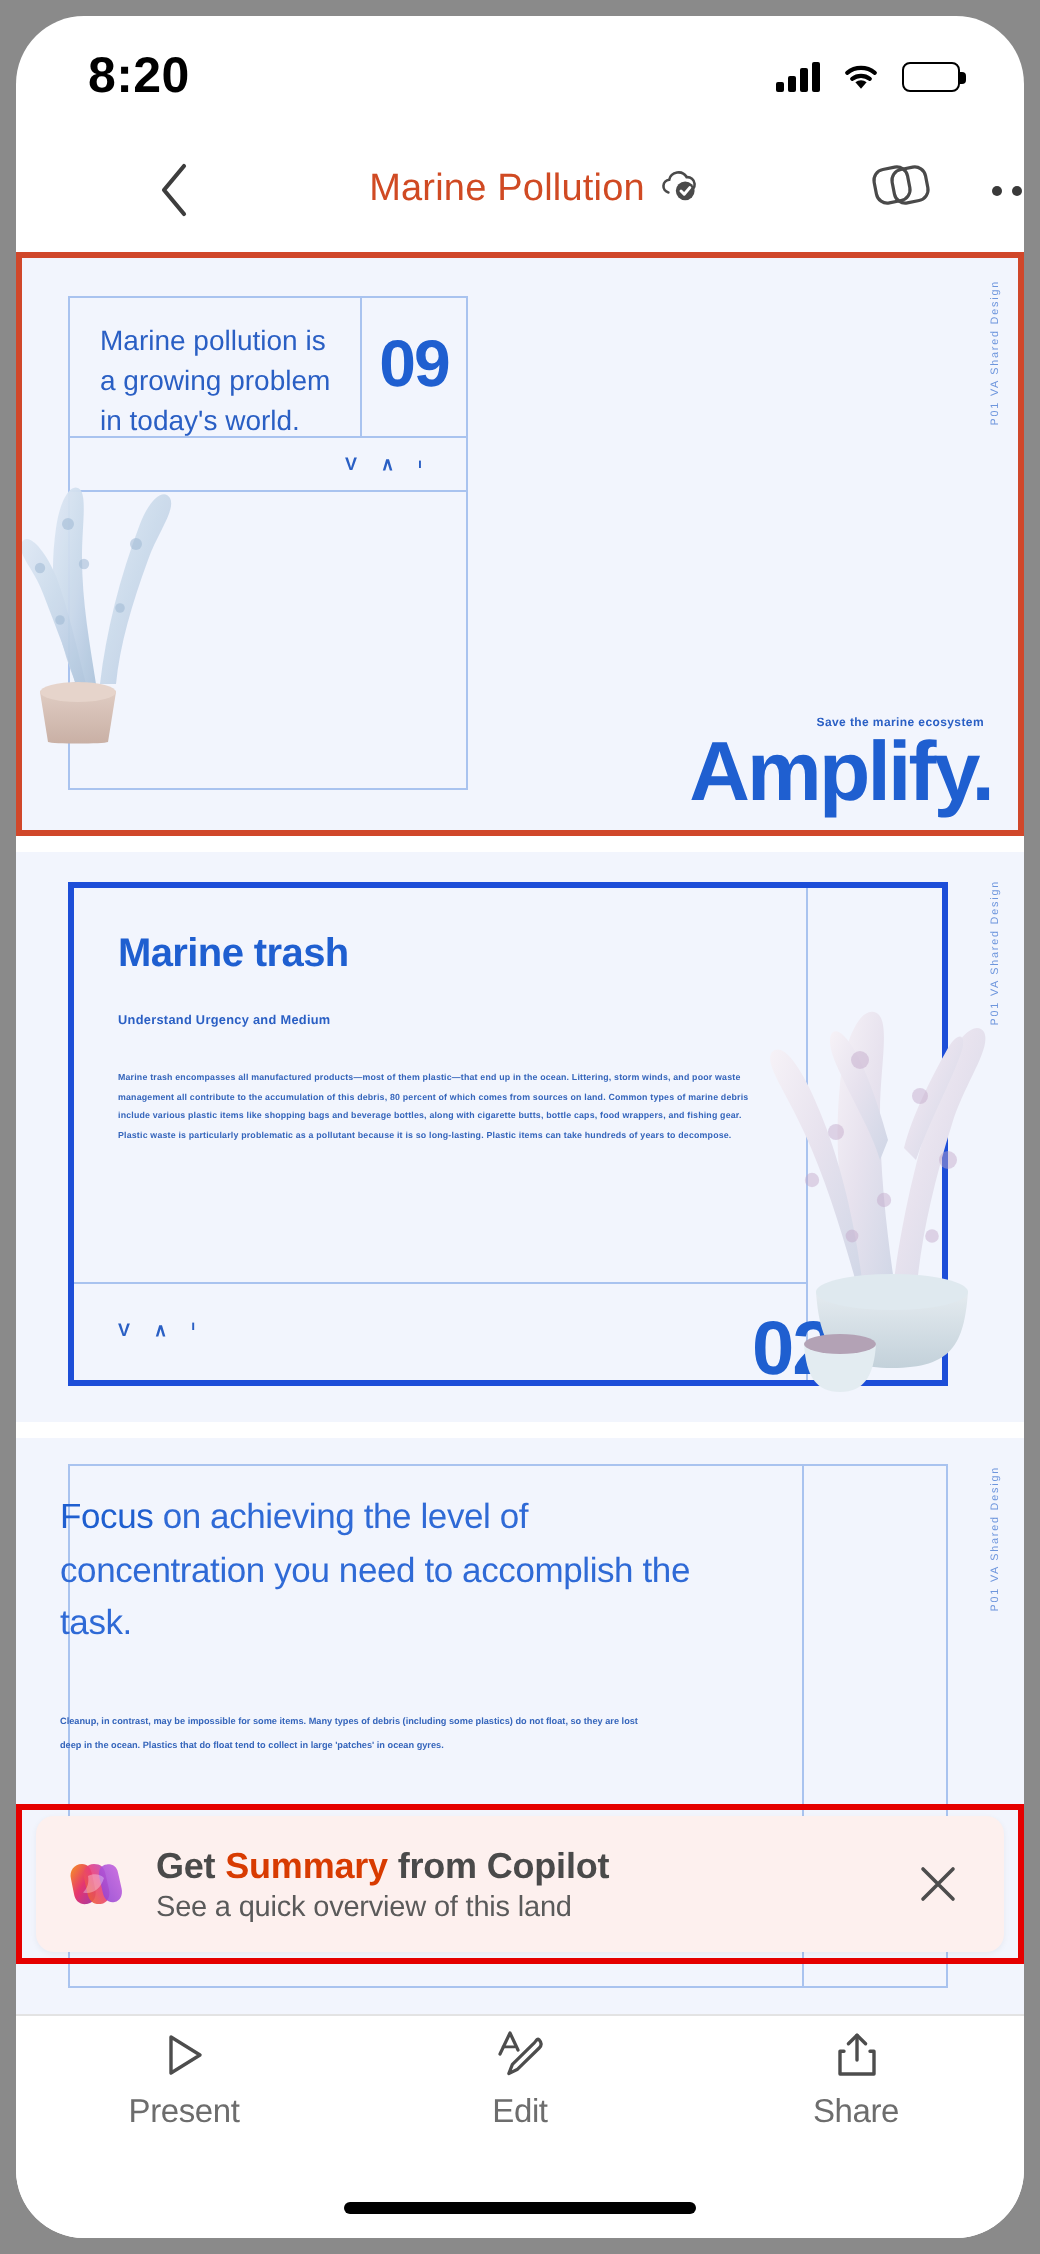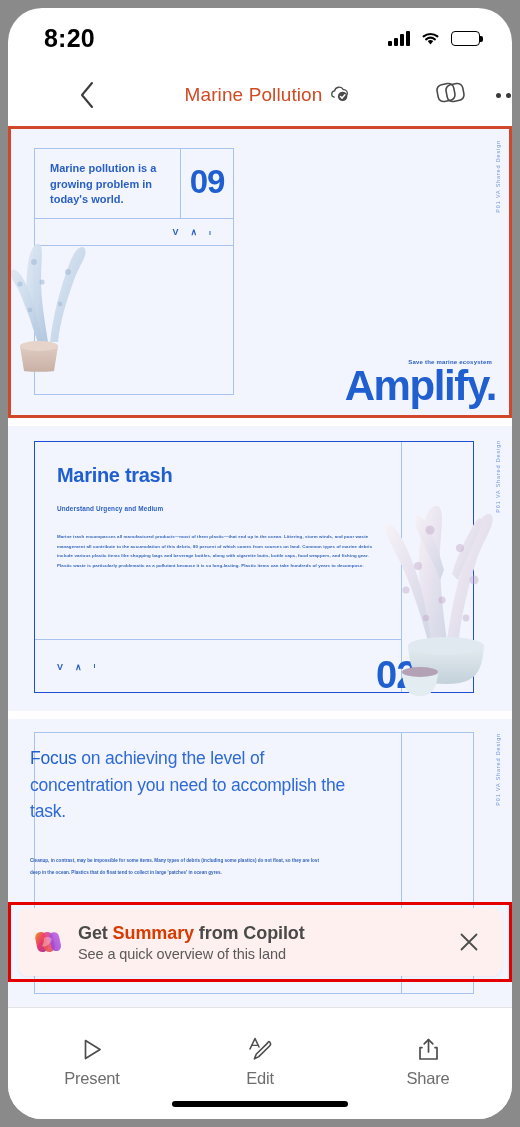--- a/index.html
+++ b/index.html
@@ -113,21 +113,21 @@
     position:absolute; left:26px; top:22px; right:auto;
     width:200px; height:247px;
     border:1px solid #a9c3ef;
   }
   .s1-row1{
     position:relative; height:70px; display:flex;
     border-bottom:1px solid #a9c3ef;
   }
   .s1-quote{
     flex:1; padding:12px 9px 0 15px;
-    font-size:11px; line-height:1.42; color:#2a5fc4; font-weight:700;
+    font-size:14px; line-height:1.42; color:#2a5fc4; font-weight:400;
   }
   .s1-num{
     width:53px; border-left:1px solid #a9c3ef;
     display:flex;align-items:center;justify-content:center;
     font-size:33px; font-weight:bold; color:#1f5fd0; letter-spacing:-1px;
     padding-bottom:3px;
   }
   .s1-row2{
     position:relative;height:27px;border-bottom:1px solid #a9c3ef;
     display:flex;align-items:center;justify-content:flex-end;
@@ -148,21 +148,21 @@
   }
   .s1-amp{
     font-size:42px; font-weight:bold; color:#1f5fd0; letter-spacing:-1.4px;
     line-height:.95;
   }
 
   
   .s2-frame{
     position:absolute; left:26px; top:15px;
     width:440px; height:252px;
-    border:1px solid #1d4ed8;
+    border:3px solid #1d4ed8;
   }
   .s2-col{
     position:absolute; left:0; top:0; bottom:0; width:367px;
     border-right:1px solid #a9c3ef;
   }
   .s2-inner{
     position:absolute; left:0;top:0;right:0; height:198px;
     border-bottom:1px solid #a9c3ef;
     padding:22px 30px 0 22px;
   }
@@ -241,21 +241,21 @@
     width:30px;height:30px;display:flex;align-items:center;justify-content:center;
     cursor:pointer;
   }
 
   
   .toolbar{
     position:absolute; left:0; bottom:0; width:100%; height:112px;
     background:#fff;
     border-top:1px solid #e3e3e3;
     display:flex; align-items:flex-start; justify-content:space-around;
-    padding-top:26px;
+    padding-top:4px;
   }
   .tb-item{
     width:110px; display:flex; flex-direction:column; align-items:center;
     gap:5px; cursor:pointer;
   }
   .tb-ico{ height:30px;display:flex;align-items:center;justify-content:center;}
   .tb-label{ font-size:16.5px; color:#6d6d6d; letter-spacing:-.2px;}
   .home-ind{
     position:absolute; left:50%; transform:translateX(-50%); bottom:12px;
     width:176px; height:6px; border-radius:3px; background:#000;

